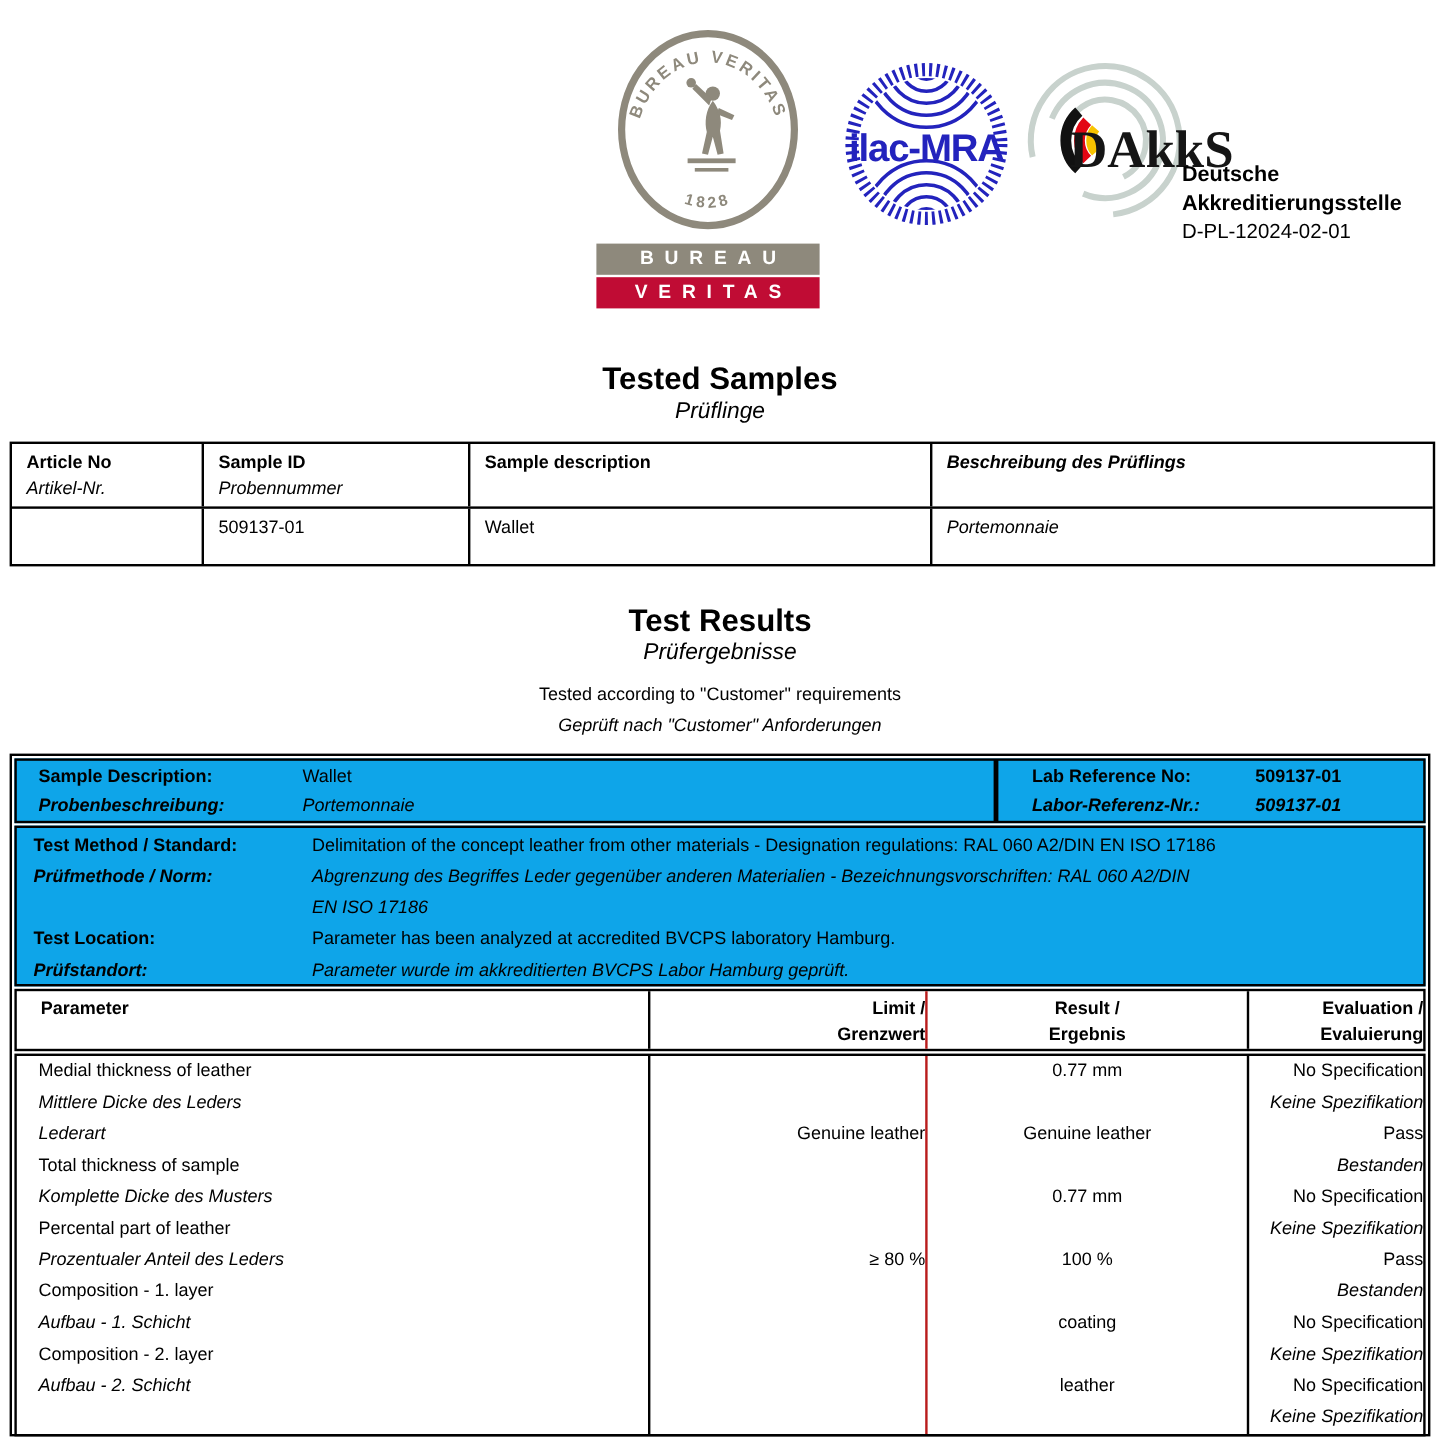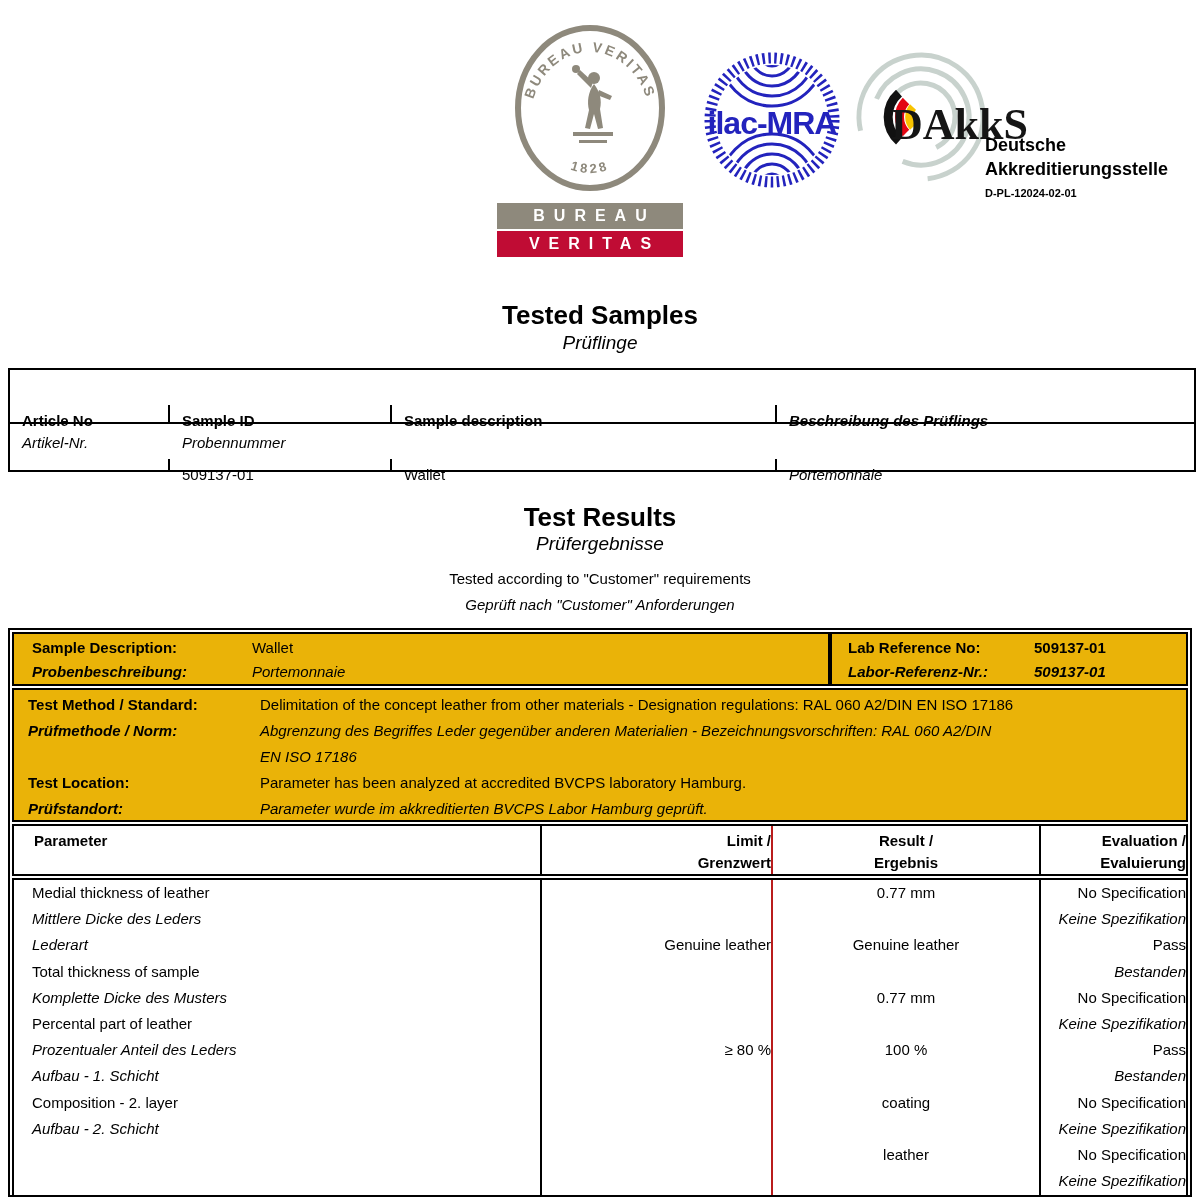--- a/index.html
+++ b/index.html
@@ -13,52 +13,52 @@
   
   #bv-emblem{left:495px;top:20px;}
   #bv-box{left:497px;top:203px;width:186px;}
   .bv-bar{height:26px;margin-bottom:2px;display:flex;align-items:center;justify-content:center;
           color:#fff;font-weight:bold;font-size:16px;letter-spacing:9px;padding-left:9px;box-sizing:border-box;}
   #bv-bar-1{background:#8e897c;}
   #bv-bar-2{background:#c00c34;}
   #ilac-seal{left:702px;top:50px;}
   #dakks-svg{left:853px;top:45px;}
   #dakks-text{left:985px;top:133px;line-height:24px;font-size:18px;}
-  #dakks-text .l3{font-weight:bold;font-size:11px;}
+  #dakks-text .l3{font-weight:normal;font-size:17px;}
 
   
   .h1{font-size:26px;font-weight:bold;}
   .h2{font-size:19px;font-style:italic;}
   .sub{font-size:15px;}
   #h-tested-en{top:300px;} #h-tested-de{top:332px;}
   #h-results-en{top:502px;} #h-results-de{top:533px;}
   #h-sub-en{top:570px;} #h-sub-de{top:596px;}
 
   
   #t1{left:8px;top:368px;width:1184px;border:2px solid #000;font-size:15px;}
   .t1-row{display:flex;}
   .t1-row.hd{border-bottom:2px solid #000;height:52px;}
   .t1-row.dt{height:46px;}
-  .t1c{box-sizing:border-box;padding:5px 6px 0 12px;line-height:22px;margin-top:35px;}
+  .t1c{box-sizing:border-box;padding:5px 6px 0 12px;line-height:22px;}
   .t1c1{width:160px;border-right:2px solid #000;}
   .t1c2{width:222px;border-right:2px solid #000;}
   .t1c3{width:385px;border-right:2px solid #000;}
   .t1c4{flex:1;}
 
   
   #t2{left:8px;top:628px;width:1184px;height:569px;border:2px solid #000;
       box-sizing:border-box;padding:2px;font-size:15px;}
-  .graybg{background:#eab308;}
+  .graybg{background:#0ea5e9;}
   #t2-secA{display:flex;height:54px;margin-bottom:2px;}
   #t2-secA-left{width:818px;box-sizing:border-box;border:2px solid #000;padding-top:2px;}
   #t2-secA-right{flex:1;box-sizing:border-box;border:2px solid #000;padding-top:2px;}
   .kv{display:flex;line-height:24px;}
   #t2-secA-left .k{width:212px;padding-left:18px;}
   #t2-secA-left .v{flex:1;padding-left:8px;}
-  #t2-secA-right .k{width:186px;padding-left:16px;}
+  #t2-secA-right .k{width:186px;padding-left:28px;}
   #t2-secA-right .v{flex:1;}
   #t2-secB{box-sizing:border-box;border:2px solid #000;height:134px;margin-bottom:2px;padding-top:2px;}
   #t2-secB .kv{line-height:26px;}
   #t2-secB .k{width:232px;padding-left:14px;}
   #t2-secB .v{flex:1;}
   #t2-secC{display:flex;height:52px;box-sizing:border-box;border:2px solid #000;margin-bottom:2px;}
   #t2-secD{display:flex;height:319px;box-sizing:border-box;border:2px solid #000;}
   .c1{width:526px;box-sizing:border-box;}
   .c2{width:231px;box-sizing:border-box;border-left:2px solid #000;text-align:right;}
   .c3{width:268px;box-sizing:border-box;border-left:2px solid #b91c1c;text-align:center;}
@@ -240,20 +240,21 @@
 
     <div id="t2-secD">
       <div class="c1">
         <div class="bl">Medial thickness of leather</div>
         <div class="bl it">Mittlere Dicke des Leders</div>
         <div class="bl it">Lederart</div>
         <div class="bl">Total thickness of sample</div>
         <div class="bl it">Komplette Dicke des Musters</div>
         <div class="bl">Percental part of leather</div>
         <div class="bl it">Prozentualer Anteil des Leders</div>
+        <div class="bl">Composition - 1. layer</div>
         <div class="bl it">Aufbau - 1. Schicht</div>
         <div class="bl">Composition - 2. layer</div>
         <div class="bl it">Aufbau - 2. Schicht</div>
       </div>
       <div class="c2">
         <div class="bl"></div>
         <div class="bl"></div>
         <div class="bl">Genuine leather</div>
         <div class="bl"></div>
         <div class="bl"></div>

